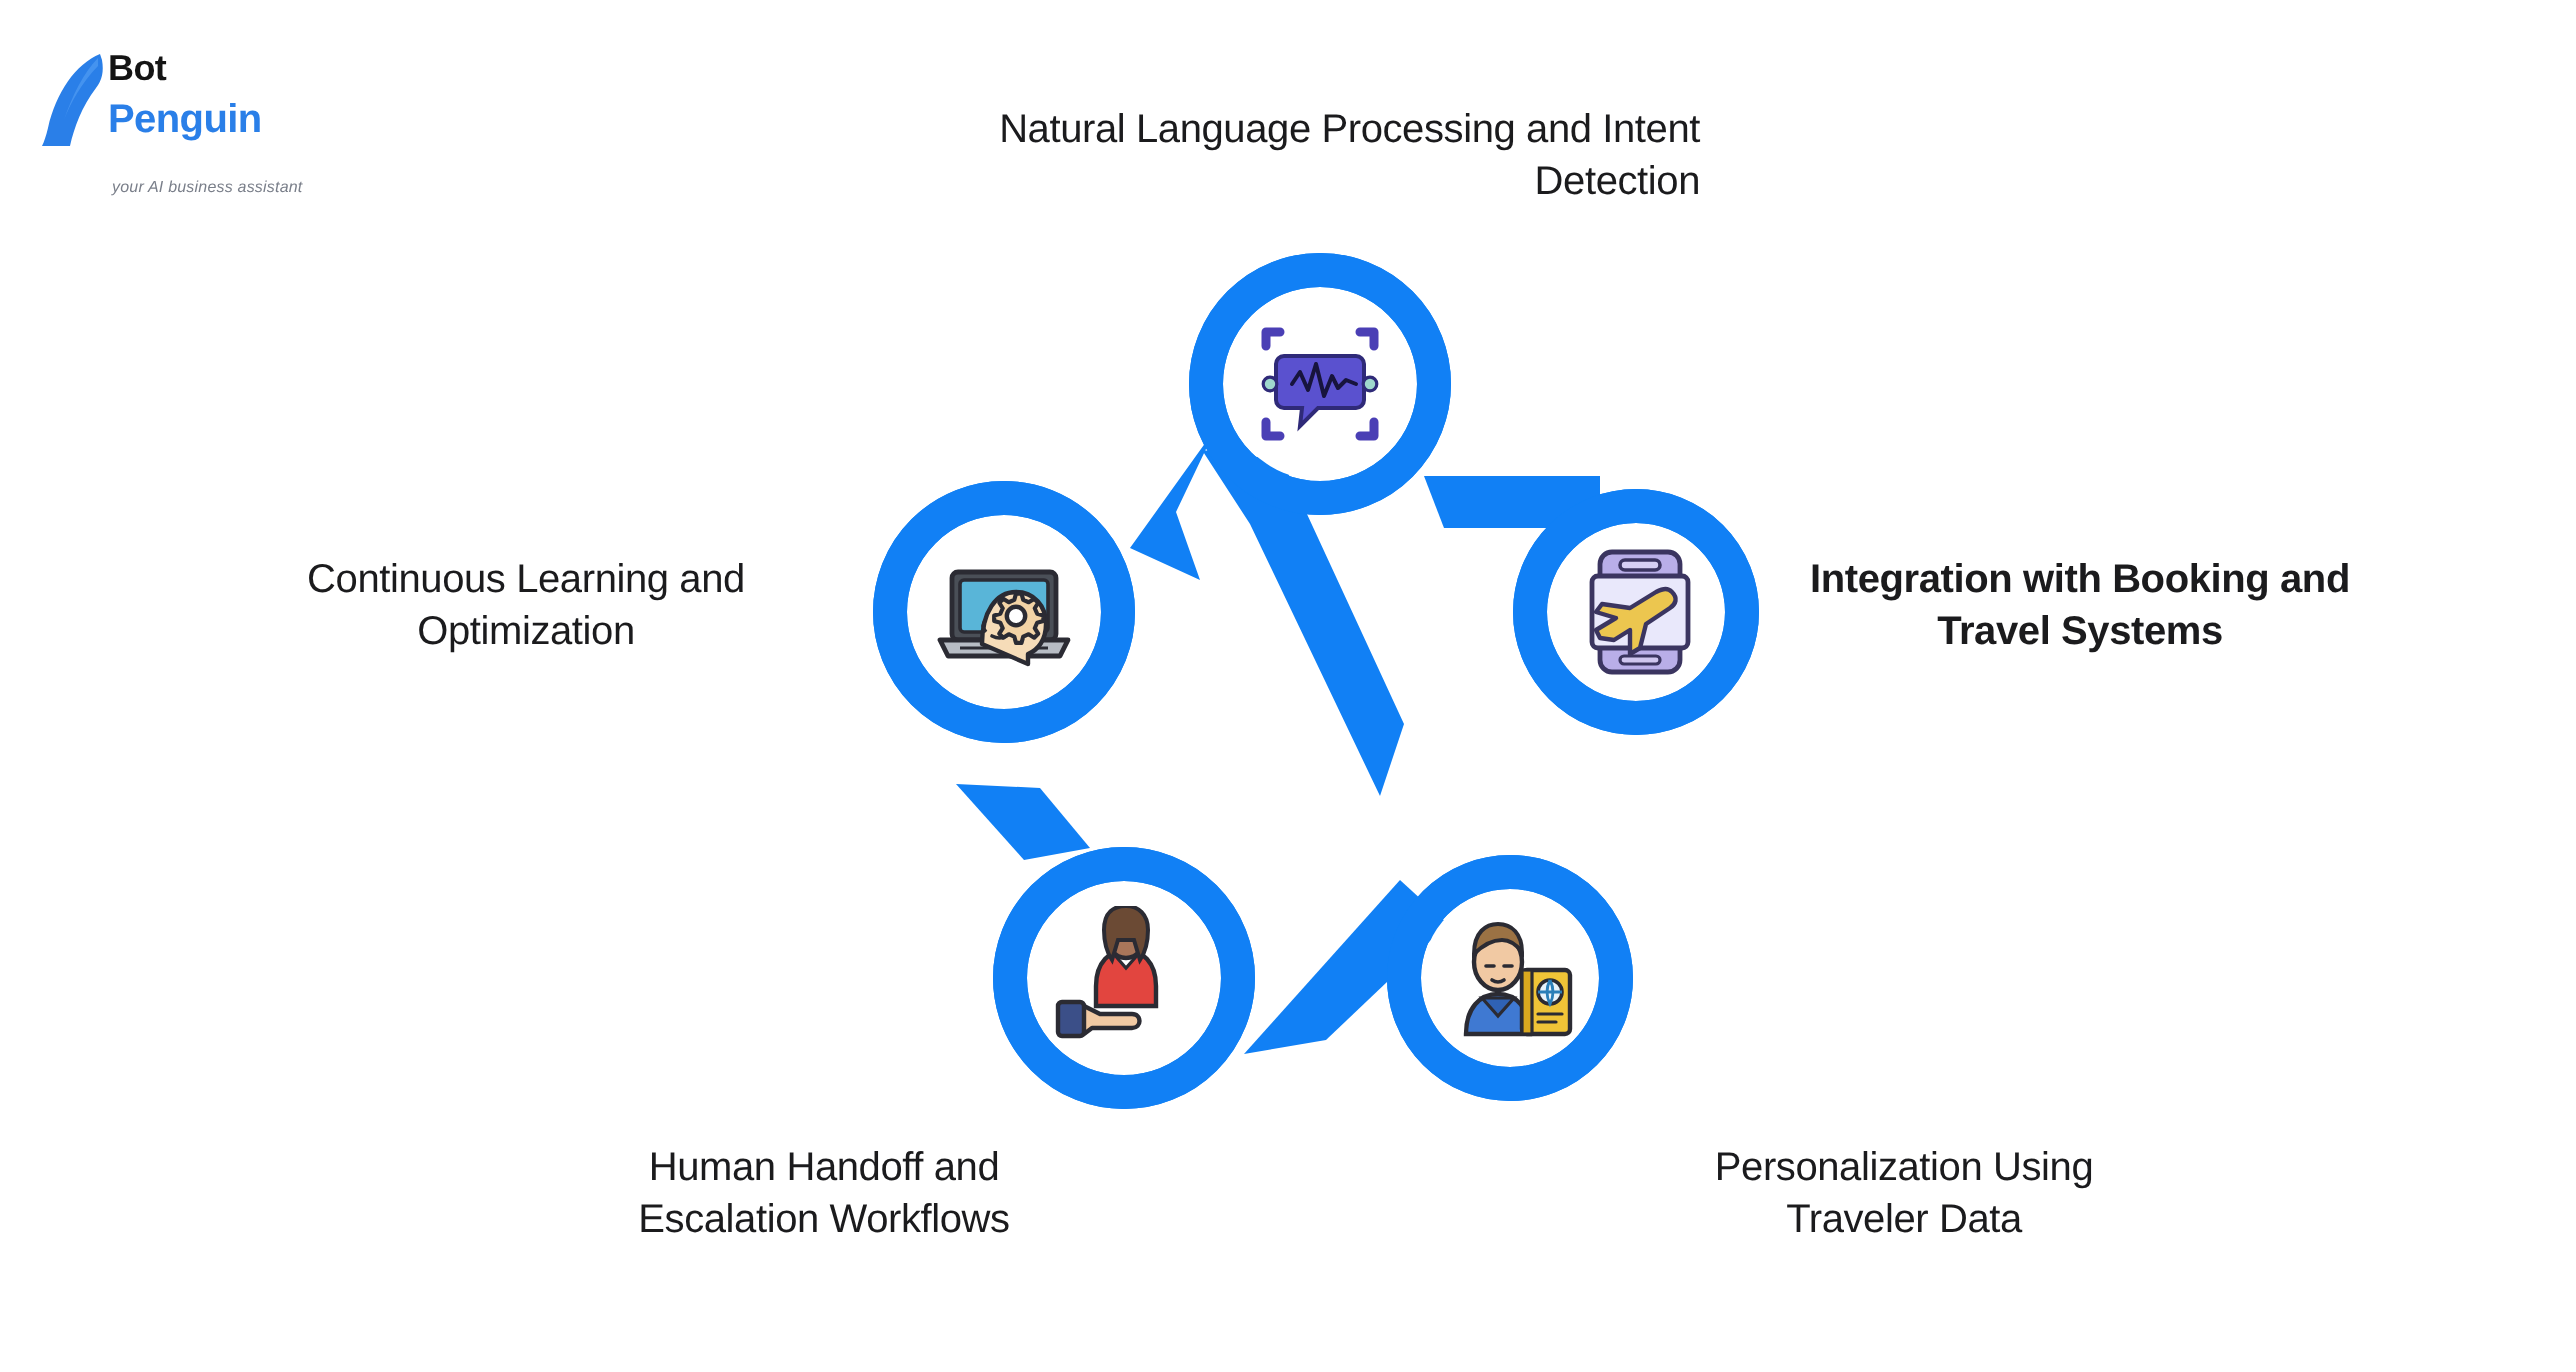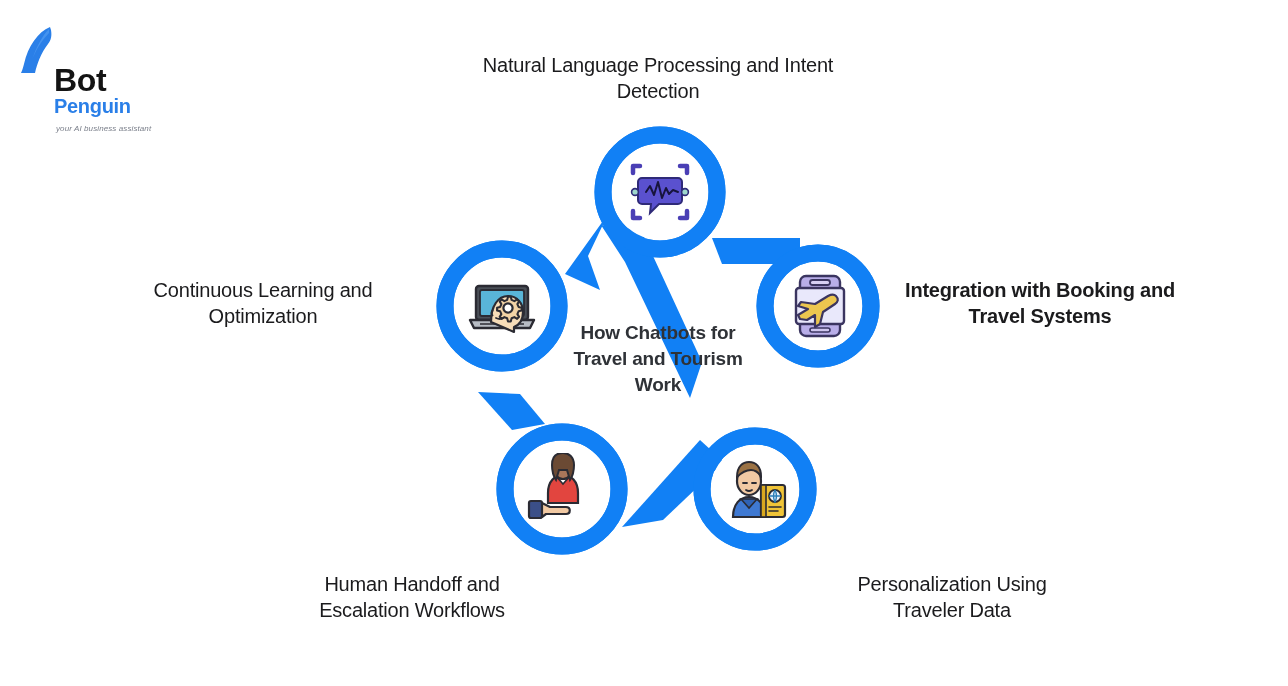--- a/index.html
+++ b/index.html
@@ -31,40 +31,39 @@
     width: 46px;
     height: 52px;
   }
   #logo-words {
     position: absolute;
     left: 36px;
     top: 4px;
     width: 150px;
   }
   .logo-line-1 {
-    font-size: 32px;
+    font-size: 18px;
     font-weight: bold;
     line-height: 25px;
     color: #141414;
     letter-spacing: -0.3px;
-    margin-top: 46px;
   }
   .logo-line-2 {
     font-size: 20px;
     font-weight: bold;
     line-height: 27px;
     color: #2a7fe8;
     letter-spacing: -0.3px;
   }
   .logo-tagline {
     font-size: 8px;
     font-style: italic;
     color: #7a7f8a;
     letter-spacing: 0.1px;
-    margin-top: 4px;
+    margin-top: 15px;
     padding-left: 2px;
   }
 
   
   #diagram {
     position: absolute;
     left: 0;
     top: 0;
     width: 1288px;
     height: 686px;
@@ -101,21 +100,21 @@
 
   
   .node-label {
     position: absolute;
     text-align: center;
     font-size: 20px;
     line-height: 26px;
     color: #1b1b1d;
     letter-spacing: -0.2px;
   }
-  #label-nlp       { left: 466px; top: 52px;  width: 384px; }
+  #label-nlp       { left: 466px; top: 52px;  width: 384px; text-align: right; }
   #label-booking   { left: 894px; top: 277px; width: 292px; font-weight: bold; }
   #label-personal  { left: 826px; top: 571px; width: 252px; }
   #label-handoff   { left: 286px; top: 571px; width: 252px; }
   #label-learning  { left: 116px; top: 277px; width: 294px; }
 </style>
 </head>
 <body>
 
 <div id="logo">
   <div id="logo-mark">
@@ -176,21 +175,20 @@
 
     <g fill="none" stroke="#1180f5" stroke-width="17">
       <circle cx="250" cy="82" r="57"></circle>
       <circle cx="408" cy="196" r="53"></circle>
       <circle cx="345" cy="379" r="53"></circle>
       <circle cx="152" cy="379" r="57"></circle>
       <circle cx="92" cy="196" r="57"></circle>
     </g>
   </svg>
 
-  <div id="center-title">How Chatbots for Travel and Tourism Work</div>
 
   <div class="node-icon" style="left:624px; top:156px;">
     <svg viewBox="0 0 72 72" width="72" height="72">
       <g stroke="#4a3fb5" stroke-width="4.5" fill="none" stroke-linecap="round" stroke-linejoin="round">
         <path d="M9 17 L9 10 L16 10"></path>
         <path d="M63 17 L63 10 L56 10"></path>
         <path d="M9 55 L9 62 L16 62"></path>
         <path d="M63 55 L63 62 L56 62"></path>
       </g>
       <path d="M18 22 h36 a4 4 0 0 1 4 4 v18 a4 4 0 0 1 -4 4 h-19 l-9 9 l1 -9 h-9 a4 4 0 0 1 -4 -4 v-18 a4 4 0 0 1 4 -4 z" fill="#5a51cf" stroke="#2f2a78" stroke-width="2"></path>

